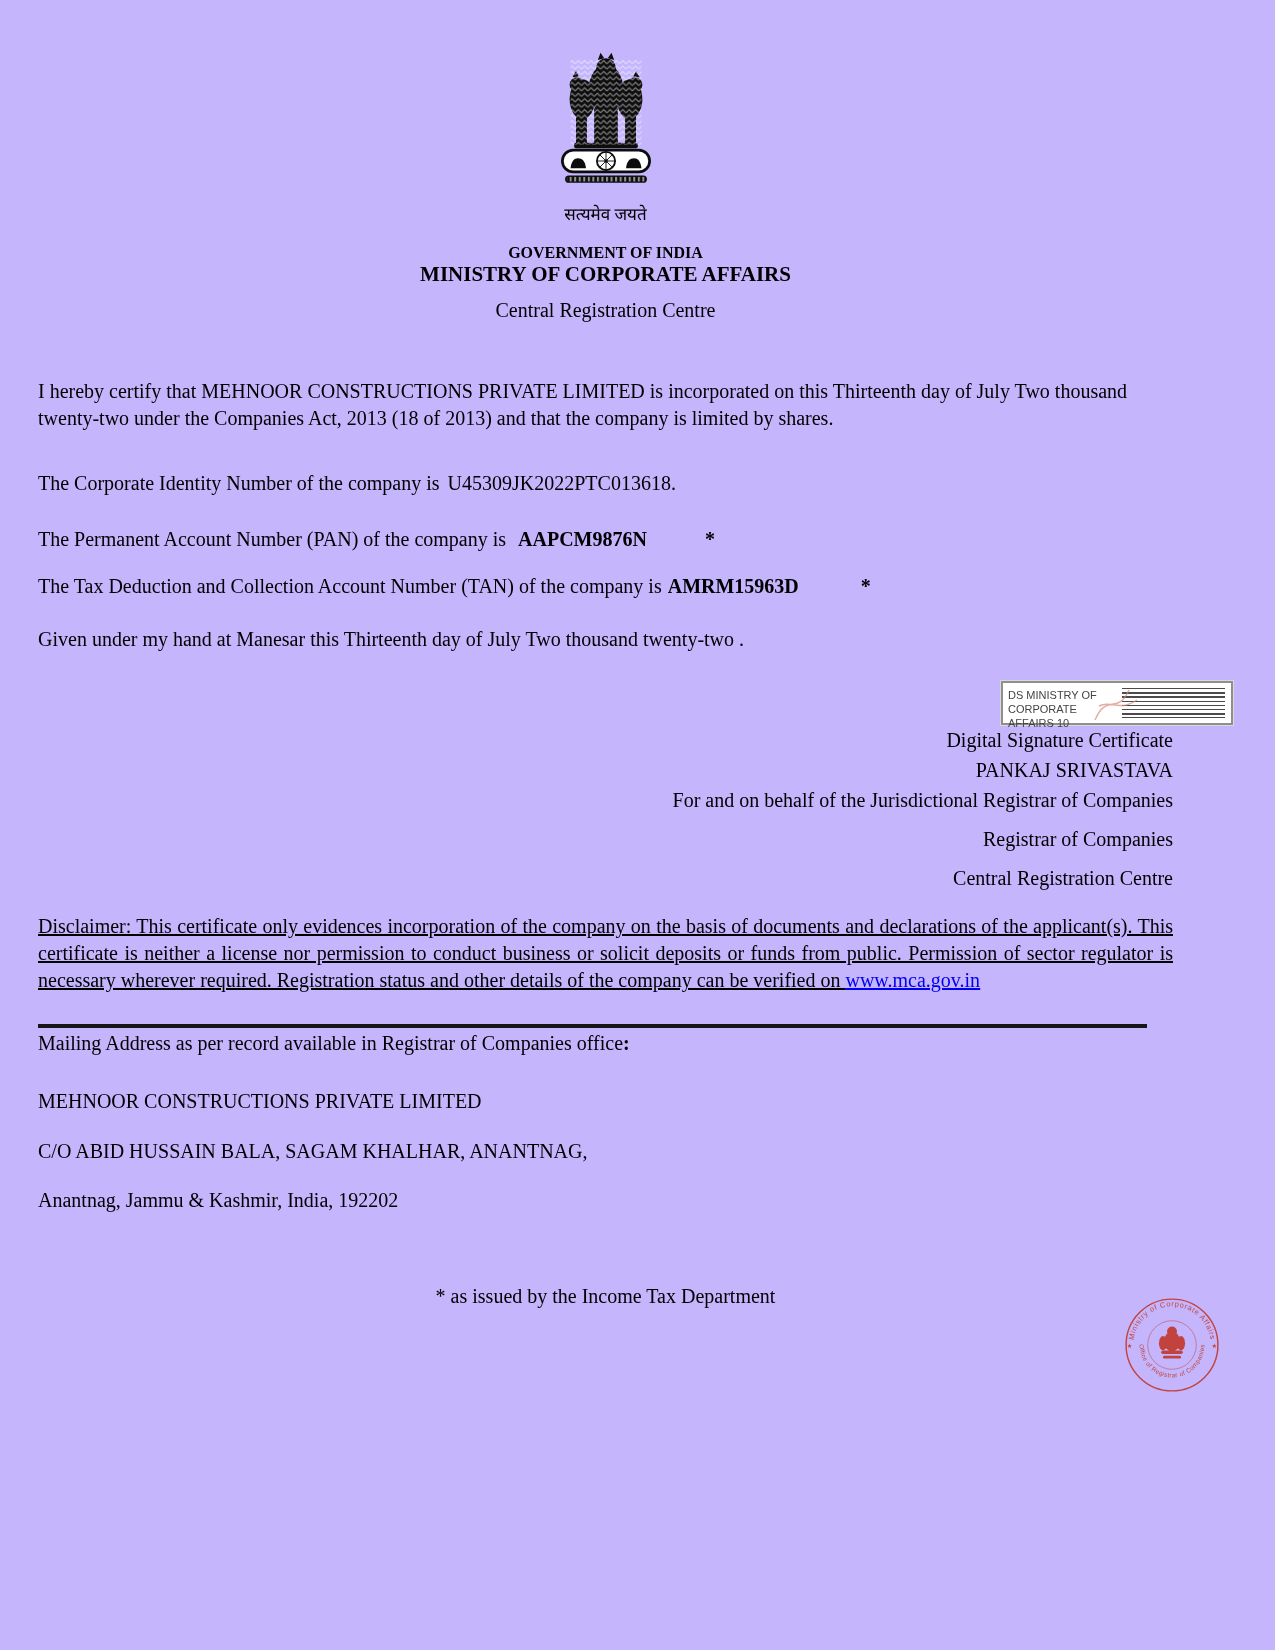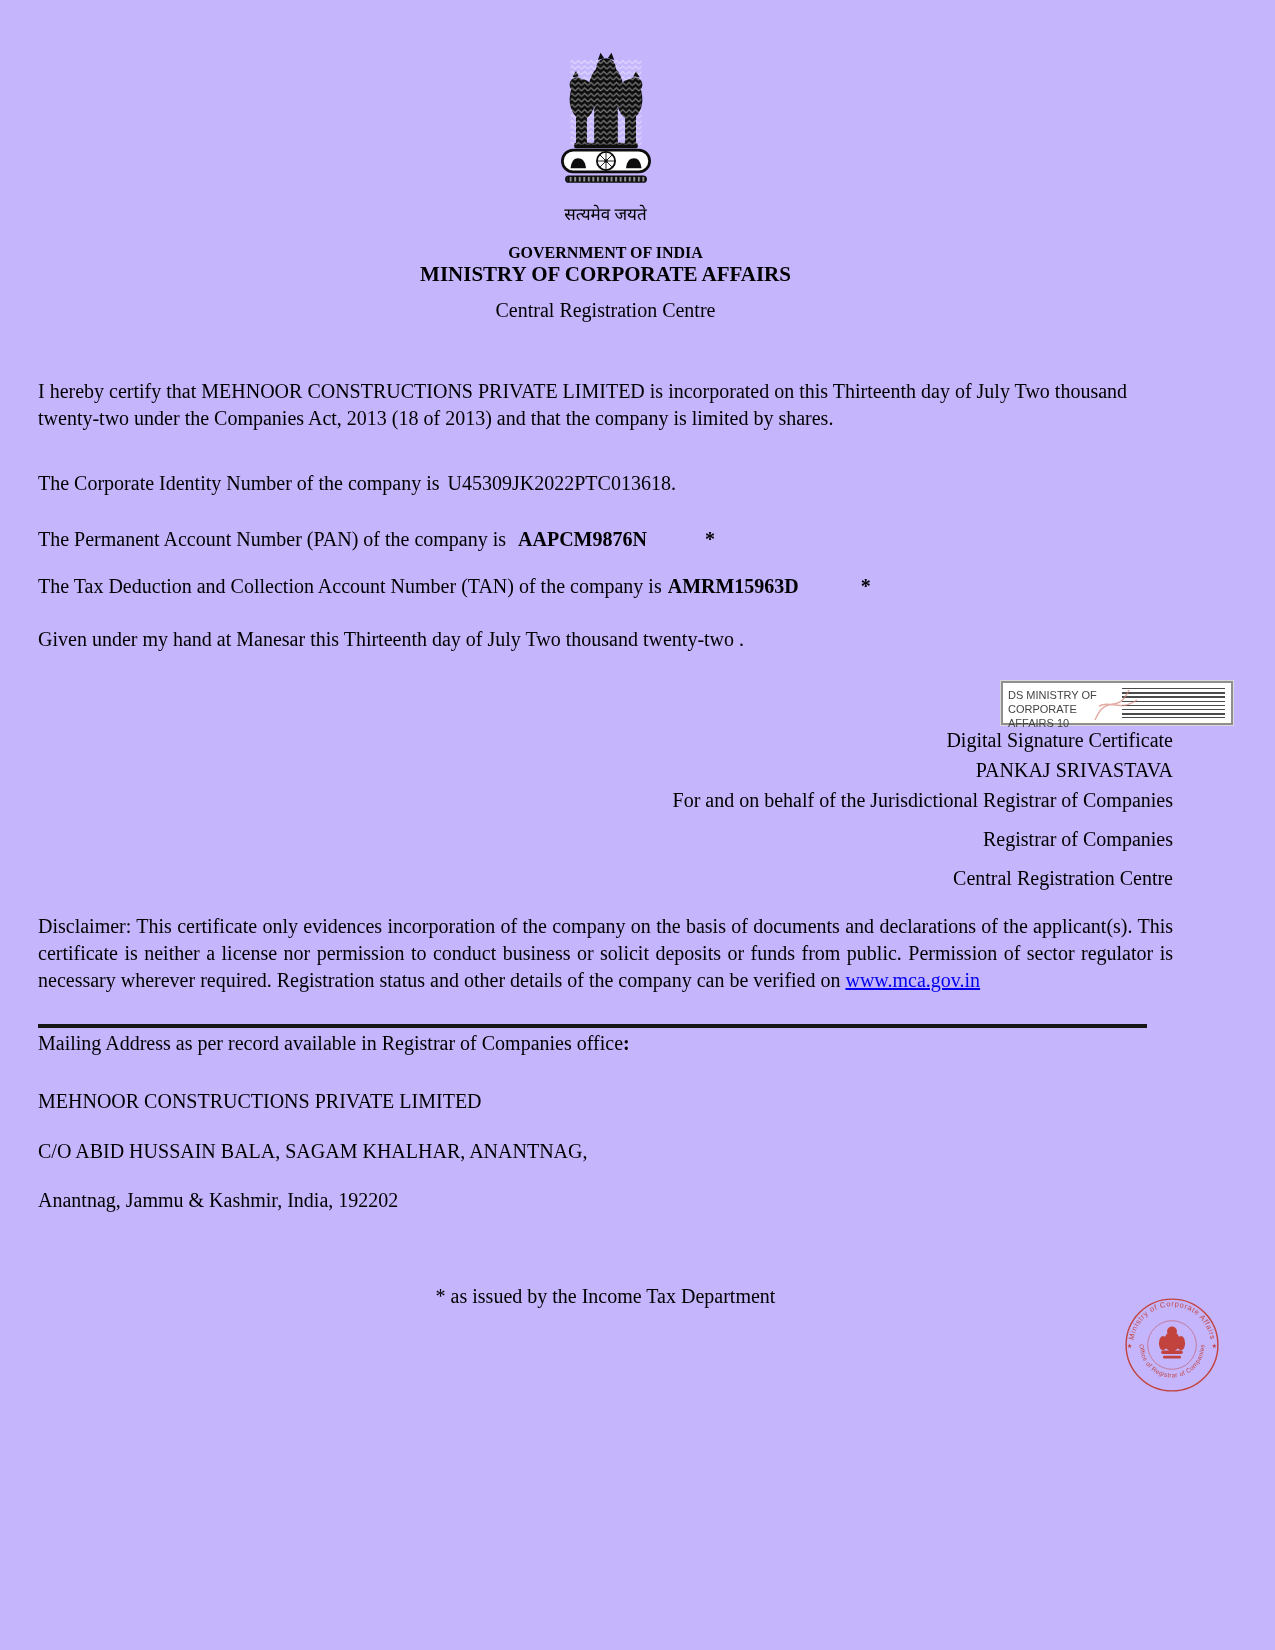--- a/index.html
+++ b/index.html
@@ -51,21 +51,21 @@
   }
   .ds-microtext{
     flex:1;
     margin:5px 6px 5px 2px;
     background:repeating-linear-gradient(to bottom,#2b2b2b 0 1.3px,transparent 1.3px 4.2px);
     opacity:.85;
   }
   .stamp-squiggle{position:absolute;left:86px;top:3px;}
   .sig-block{text-align:right;font-size:20px;line-height:30px;}
   .sig-gap{margin-top:9px;}
-  .disclaimer{margin-top:20px;text-align:justify;}
+  .disclaimer{margin-top:20px;text-align:justify;text-decoration:underline;}
   .mca-link{color:#0000EE;text-decoration:underline;}
   .rule{margin-top:30px;height:4px;background:#161616;margin-right:26px;}
   .mail-label{margin-top:2px;}
   .mail-colon{font-weight:bold;}
   .mail-company{margin-top:31px;}
   .mail-addr1{margin-top:23px;}
   .mail-addr2{margin-top:22px;}
   .footnote{margin-top:69px;text-align:center;}
   .seal{position:absolute;left:1118px;top:1291px;width:108px;height:108px;opacity:.92;}
 </style>

